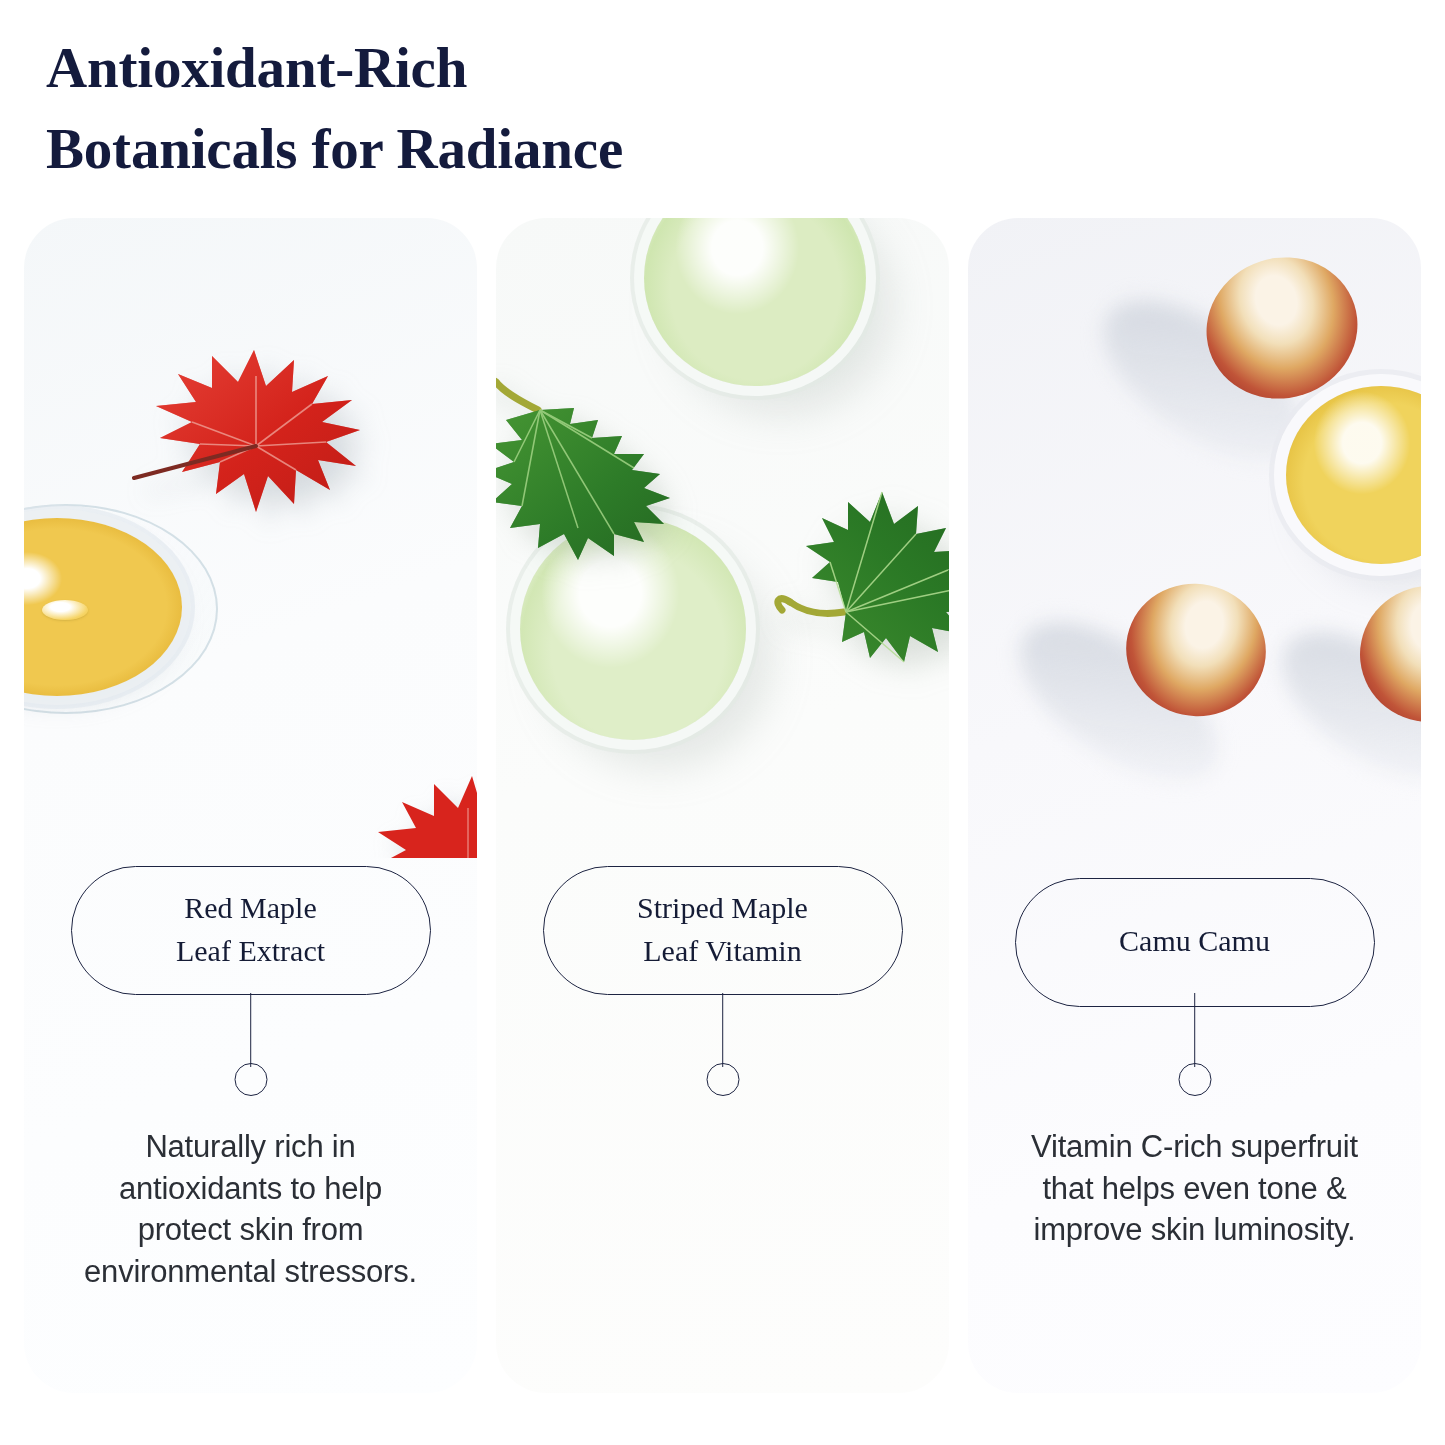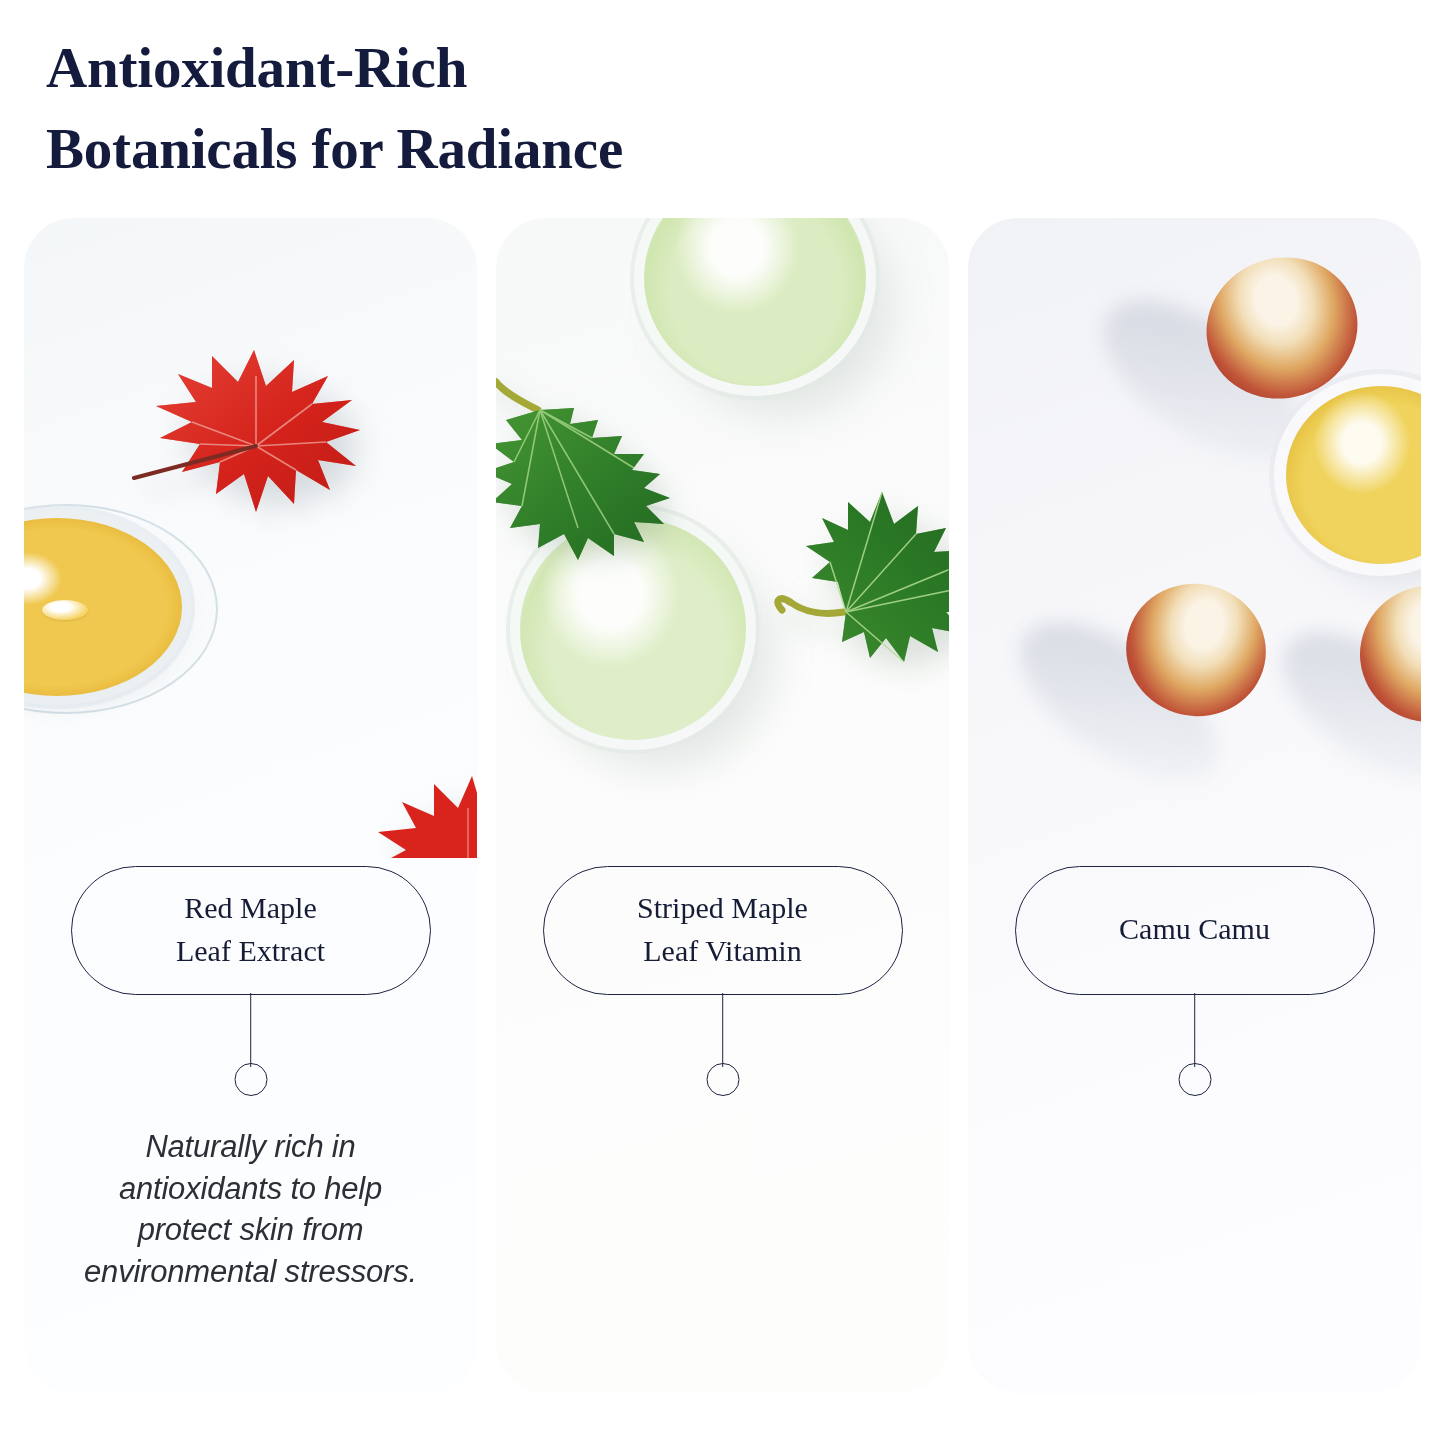--- a/index.html
+++ b/index.html
@@ -155,21 +155,21 @@
     border-radius:999px;
     background:transparent;
     text-align:center;
     font-family:"Liberation Serif", serif;
     font-size:30px;
     line-height:1.42;
     color:#151c36;
     white-space:pre-line;
     box-sizing:border-box;
   }
-  .pill.single{padding:41px 10px 43px;}
+  .pill.single{padding:41px 10px 43px;margin-top:12px;}
 
   .connector{
     position:absolute;
     left:50%;
     top:775px;
     width:1.6px;height:74px;
     background:#1d2442;
     transform:translateX(-50%);
   }
   .knob{
@@ -189,21 +189,20 @@
     position:absolute;
     left:50%; transform:translateX(-50%);
     top:908px;
     width:350px;
     text-align:center;
     font-family:"Liberation Sans", sans-serif;
     font-size:31px;
     line-height:1.34;
     color:#2b2f36;
     letter-spacing:-0.2px;
-    font-style:italic;
   }
 </style>
 </head>
 <body>
 
 <div class="page">
 
   <div class="headline">Antioxidant-Rich
 Botanicals for Radiance</div>
 
@@ -343,16 +342,17 @@
         <div class="fshadow f3s"></div>
         <div class="obj bowl3"></div>
         <div class="obj fruit f1"></div>
         <div class="obj fruit f2"></div>
         <div class="obj fruit f3"></div>
       </div>
 
       <div class="pill single">Camu Camu</div>
       <div class="connector"></div>
       <div class="knob"></div>
+      <div class="desc">Vitamin C-rich superfruit that helps even tone &amp; improve skin luminosity.</div>
     </div>
 
   </div>
 </div>
 
 </body></html>

